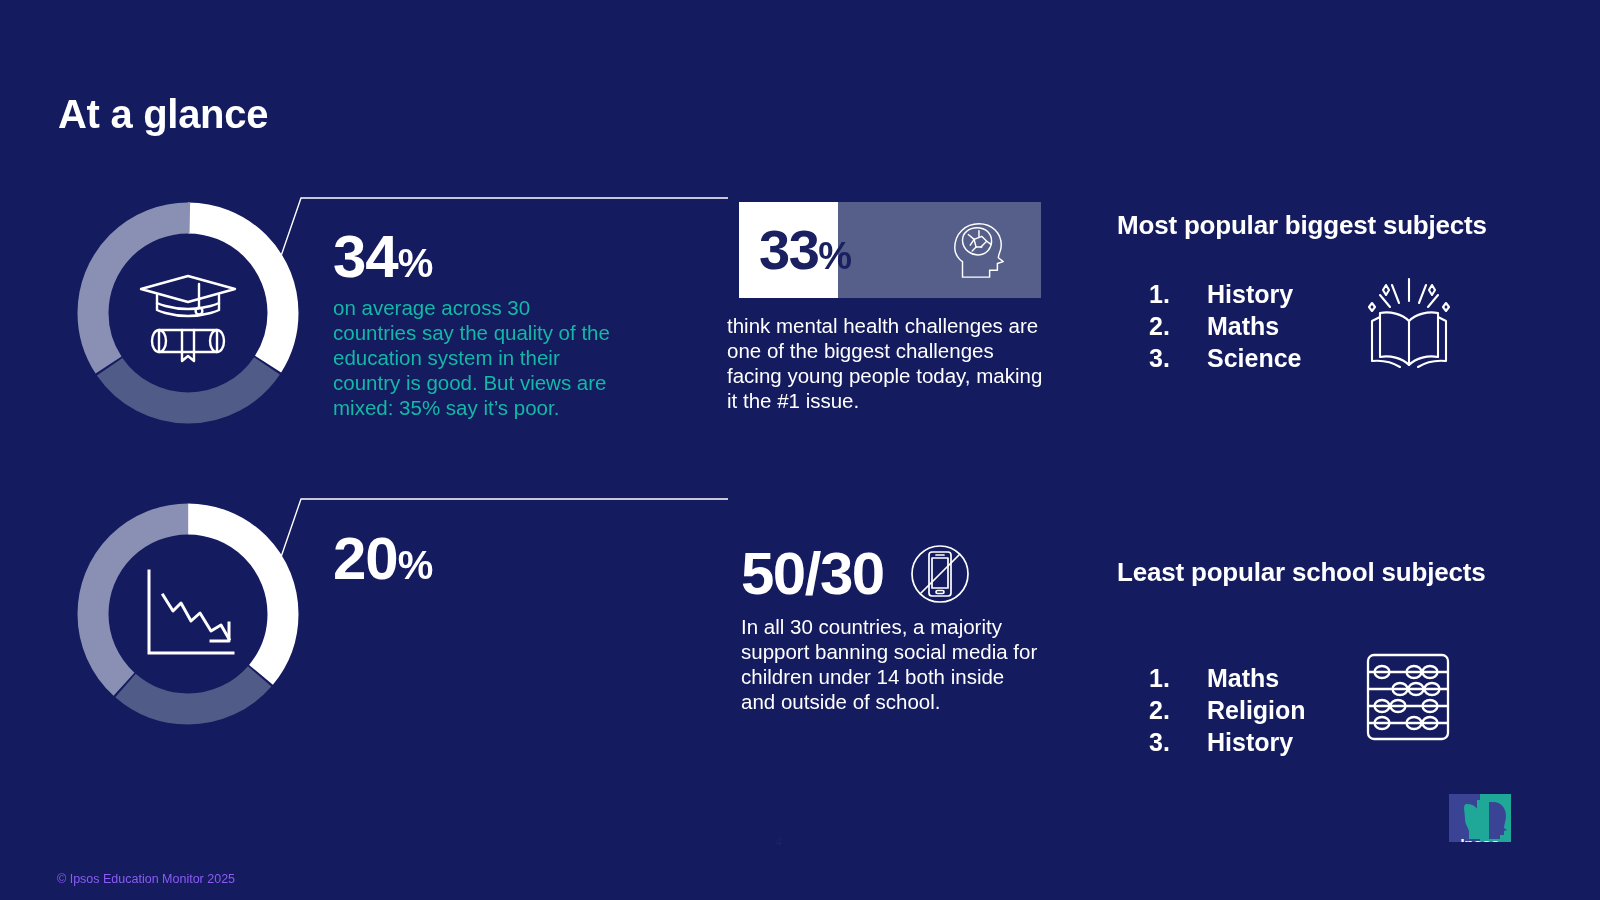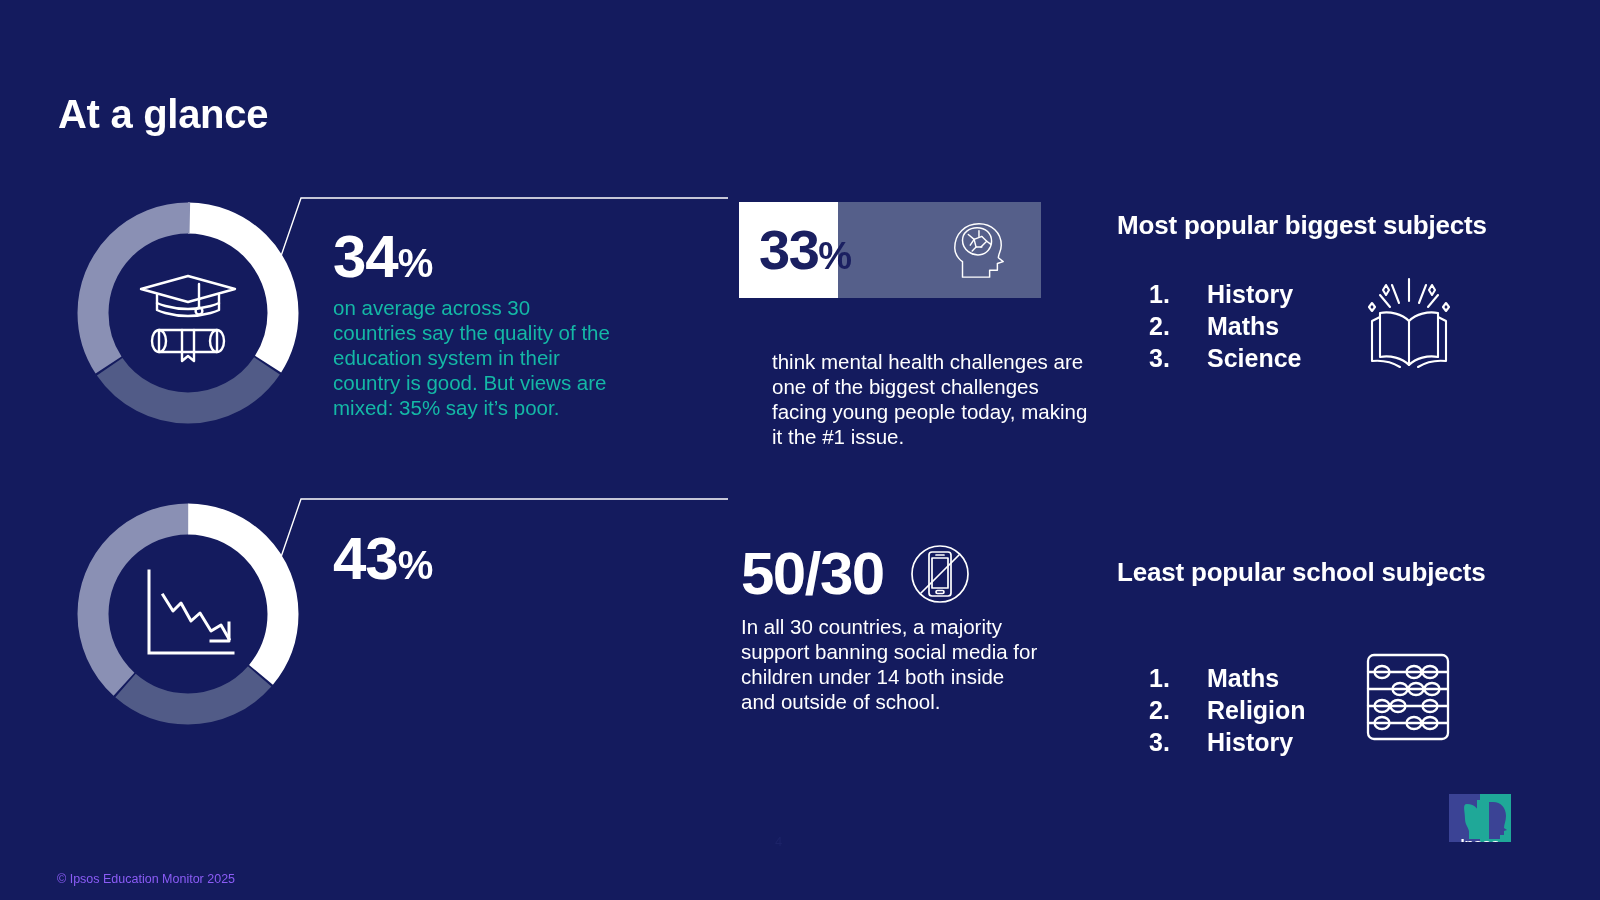--- a/index.html
+++ b/index.html
@@ -170,21 +170,21 @@
         <polyline points="96,64 96,82 78,82" stroke-linejoin="round"></polyline>
       </svg>
     </div>
     <svg class="leader" width="560" height="80" style="left:115px; top:-20px;" aria-hidden="true">
       <polyline points="87,115 118,25 545,25" fill="none" stroke="#FFFFFF" stroke-width="1.4"></polyline>
     </svg>
   </div>
 
   <div class="stat-text" style="left:333px; top:530px;">
     <div class="stat-big">
-      <span>43</span><span class="pct">%</span>
+      <span>20</span><span class="pct">%</span>
     </div>
   </div>
 
   <div class="bar-row" style="left:739px; top:202px; width:302px; height:96px;">
     <div class="bar-fill" style="width:99px;">
       <div class="bar-num">
         <span>33</span><span class="pct">%</span>
       </div>
     </div>
     <div class="bar-icon">
@@ -195,21 +195,21 @@
         <path d="M28 21 L36 18"></path>
         <path d="M36 18 L41 23 L35 29"></path>
         <path d="M28 21 L30 29 L36 29"></path>
         <path d="M30 29 L26 33"></path>
         <path d="M33 12 L33 18"></path>
         <path d="M41 23 L45 26"></path>
       </svg>
     </div>
   </div>
 
-  <div class="mid-body" style="left:772px; top:313px; width:318px;margin-top:36px;">think mental health challenges are one of the biggest challenges facing young people today, making it the #1 issue.</div>
+  <div class="mid-body" style="left:727px; top:313px; width:318px;">think mental health challenges are one of the biggest challenges facing young people today, making it the #1 issue.</div>
 
   <div class="ratio-row" style="left:741px; top:542px;">
     <div class="ratio-num">50/30</div>
     <div class="ratio-icon">
       <svg viewBox="0 0 64 64" fill="none" stroke="#FFFFFF" stroke-width="1.7" stroke-linecap="round" stroke-linejoin="round" aria-hidden="true">
         <circle cx="32" cy="32" r="28"></circle>
         <rect x="21" y="10" width="22" height="44" rx="3"></rect>
         <rect x="24" y="16" width="16" height="30"></rect>
         <path d="M28 13 L36 13"></path>
         <rect x="28" y="48.5" width="8" height="3" rx="1.5"></rect>

